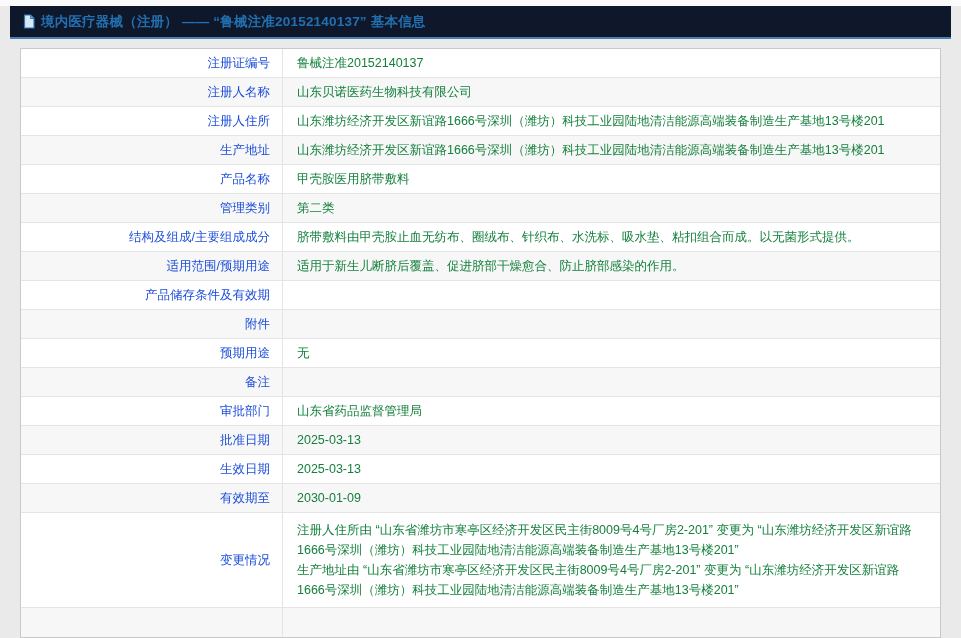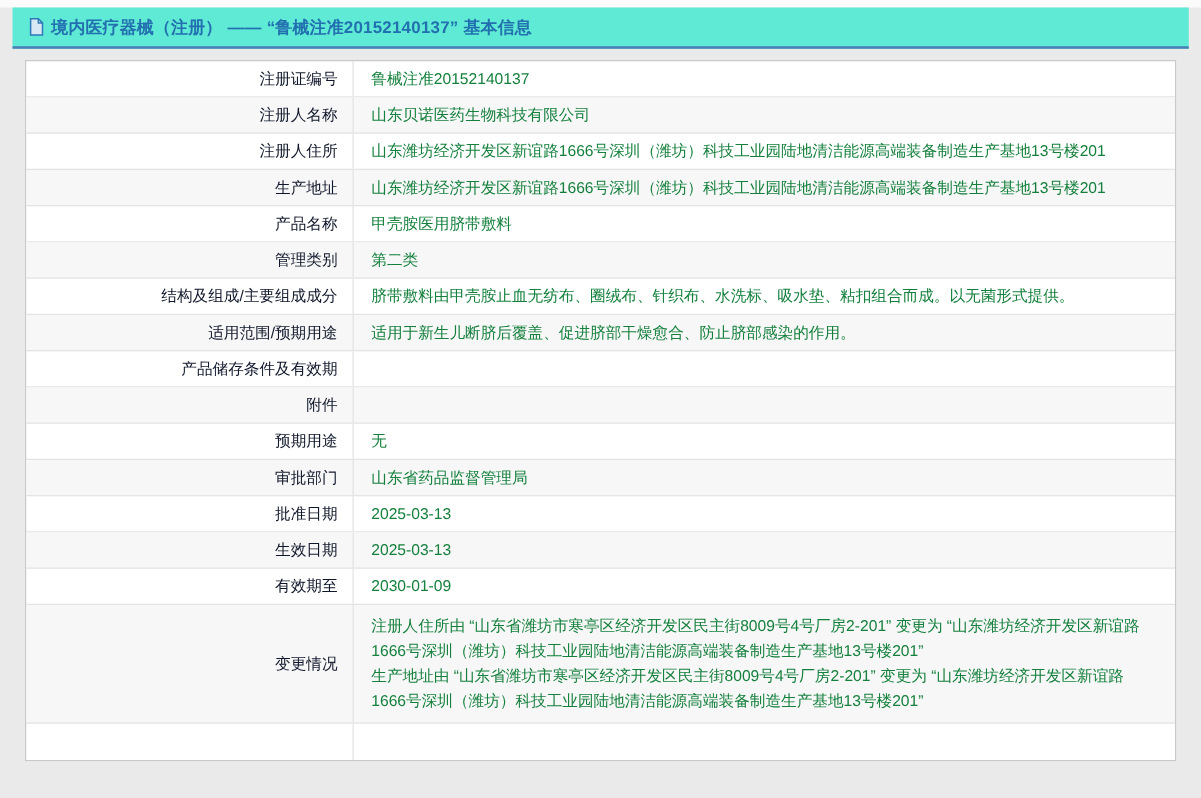--- a/index.html
+++ b/index.html
@@ -7,21 +7,21 @@
   body {
     font-family:"Liberation Sans","DejaVu Sans",sans-serif;
     background:#eaeaea;
     font-size:12.5px;
     color:#404040;
   }
   .top-strip { height:6px; background:#fbfbfb; }
   .header-bar {
     margin:0 10px;
     height:33px;
-    background:#5eead4;
+    background:#0f172a;
     border-bottom:2px solid #4a7fb5;
     display:flex;
     align-items:center;
     padding:0 12px;
   }
   .header-bar .doc-ic { display:inline-flex; margin-right:5px; }
   .header-title {
     color:#2270b0;
     font-weight:bold;
     font-size:13.5px;
@@ -39,21 +39,21 @@
   }
   .row:last-child { border-bottom:none; }
   .row:nth-of-type(even) { background:#f7f7f7; }
   .cell-label {
     flex:0 0 262px;
     display:flex;
     align-items:center;
     justify-content:flex-end;
     text-align:right;
     padding:4px 12px 4px 8px;
-    color:#0f172a;
+    color:#1d4ed8;
     border-right:1px solid #e4e4e4;
   }
   .cell-value {
     flex:1;
     display:flex;
     align-items:center;
     padding:4px 14px;
     color:#15803d;
   }
   .cell-value.multiline {
@@ -117,20 +117,24 @@
     <div class="cell-value"></div>
   </div>
   <div class="row">
     <div class="cell-label">附件</div>
   </div>
   <div class="row">
     <div class="cell-label">预期用途</div>
     <div class="cell-value">无</div>
   </div>
   <div class="row">
+    <div class="cell-label">备注</div>
+    <div class="cell-value"></div>
+  </div>
+  <div class="row">
     <div class="cell-label">审批部门</div>
     <div class="cell-value">山东省药品监督管理局</div>
   </div>
   <div class="row">
     <div class="cell-label">批准日期</div>
     <div class="cell-value">2025-03-13</div>
   </div>
   <div class="row">
     <div class="cell-label">生效日期</div>
     <div class="cell-value">2025-03-13</div>

